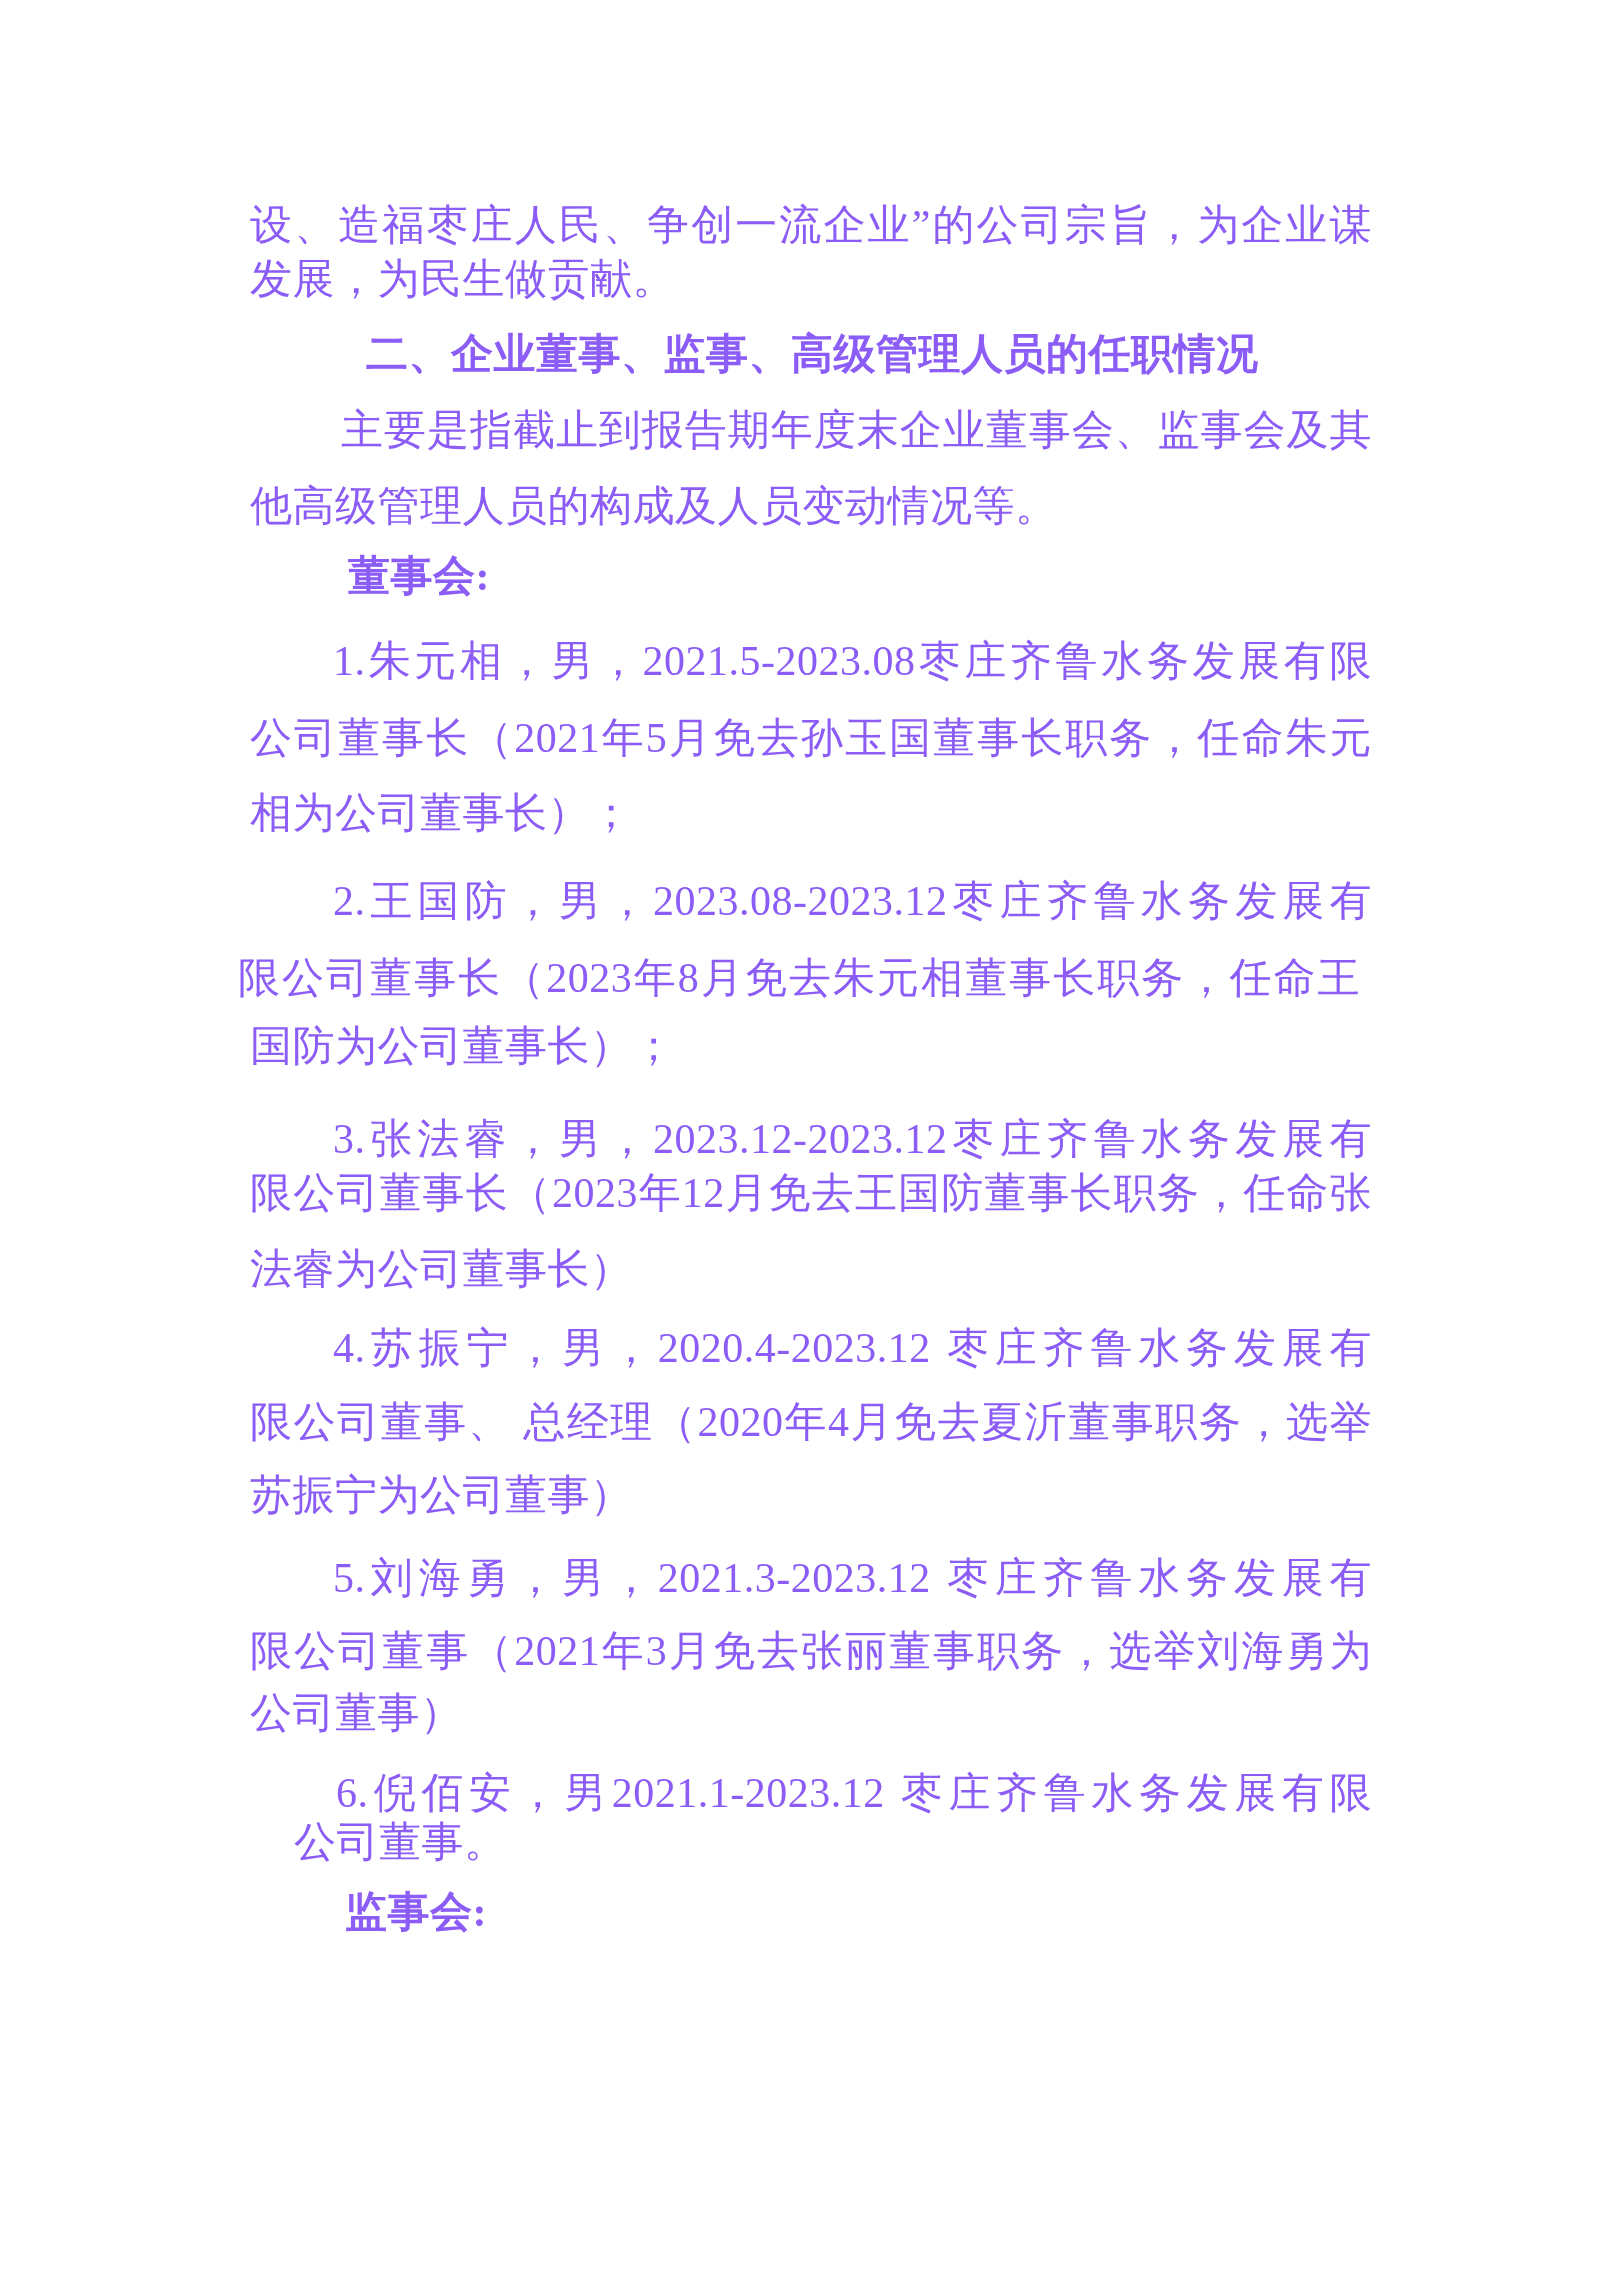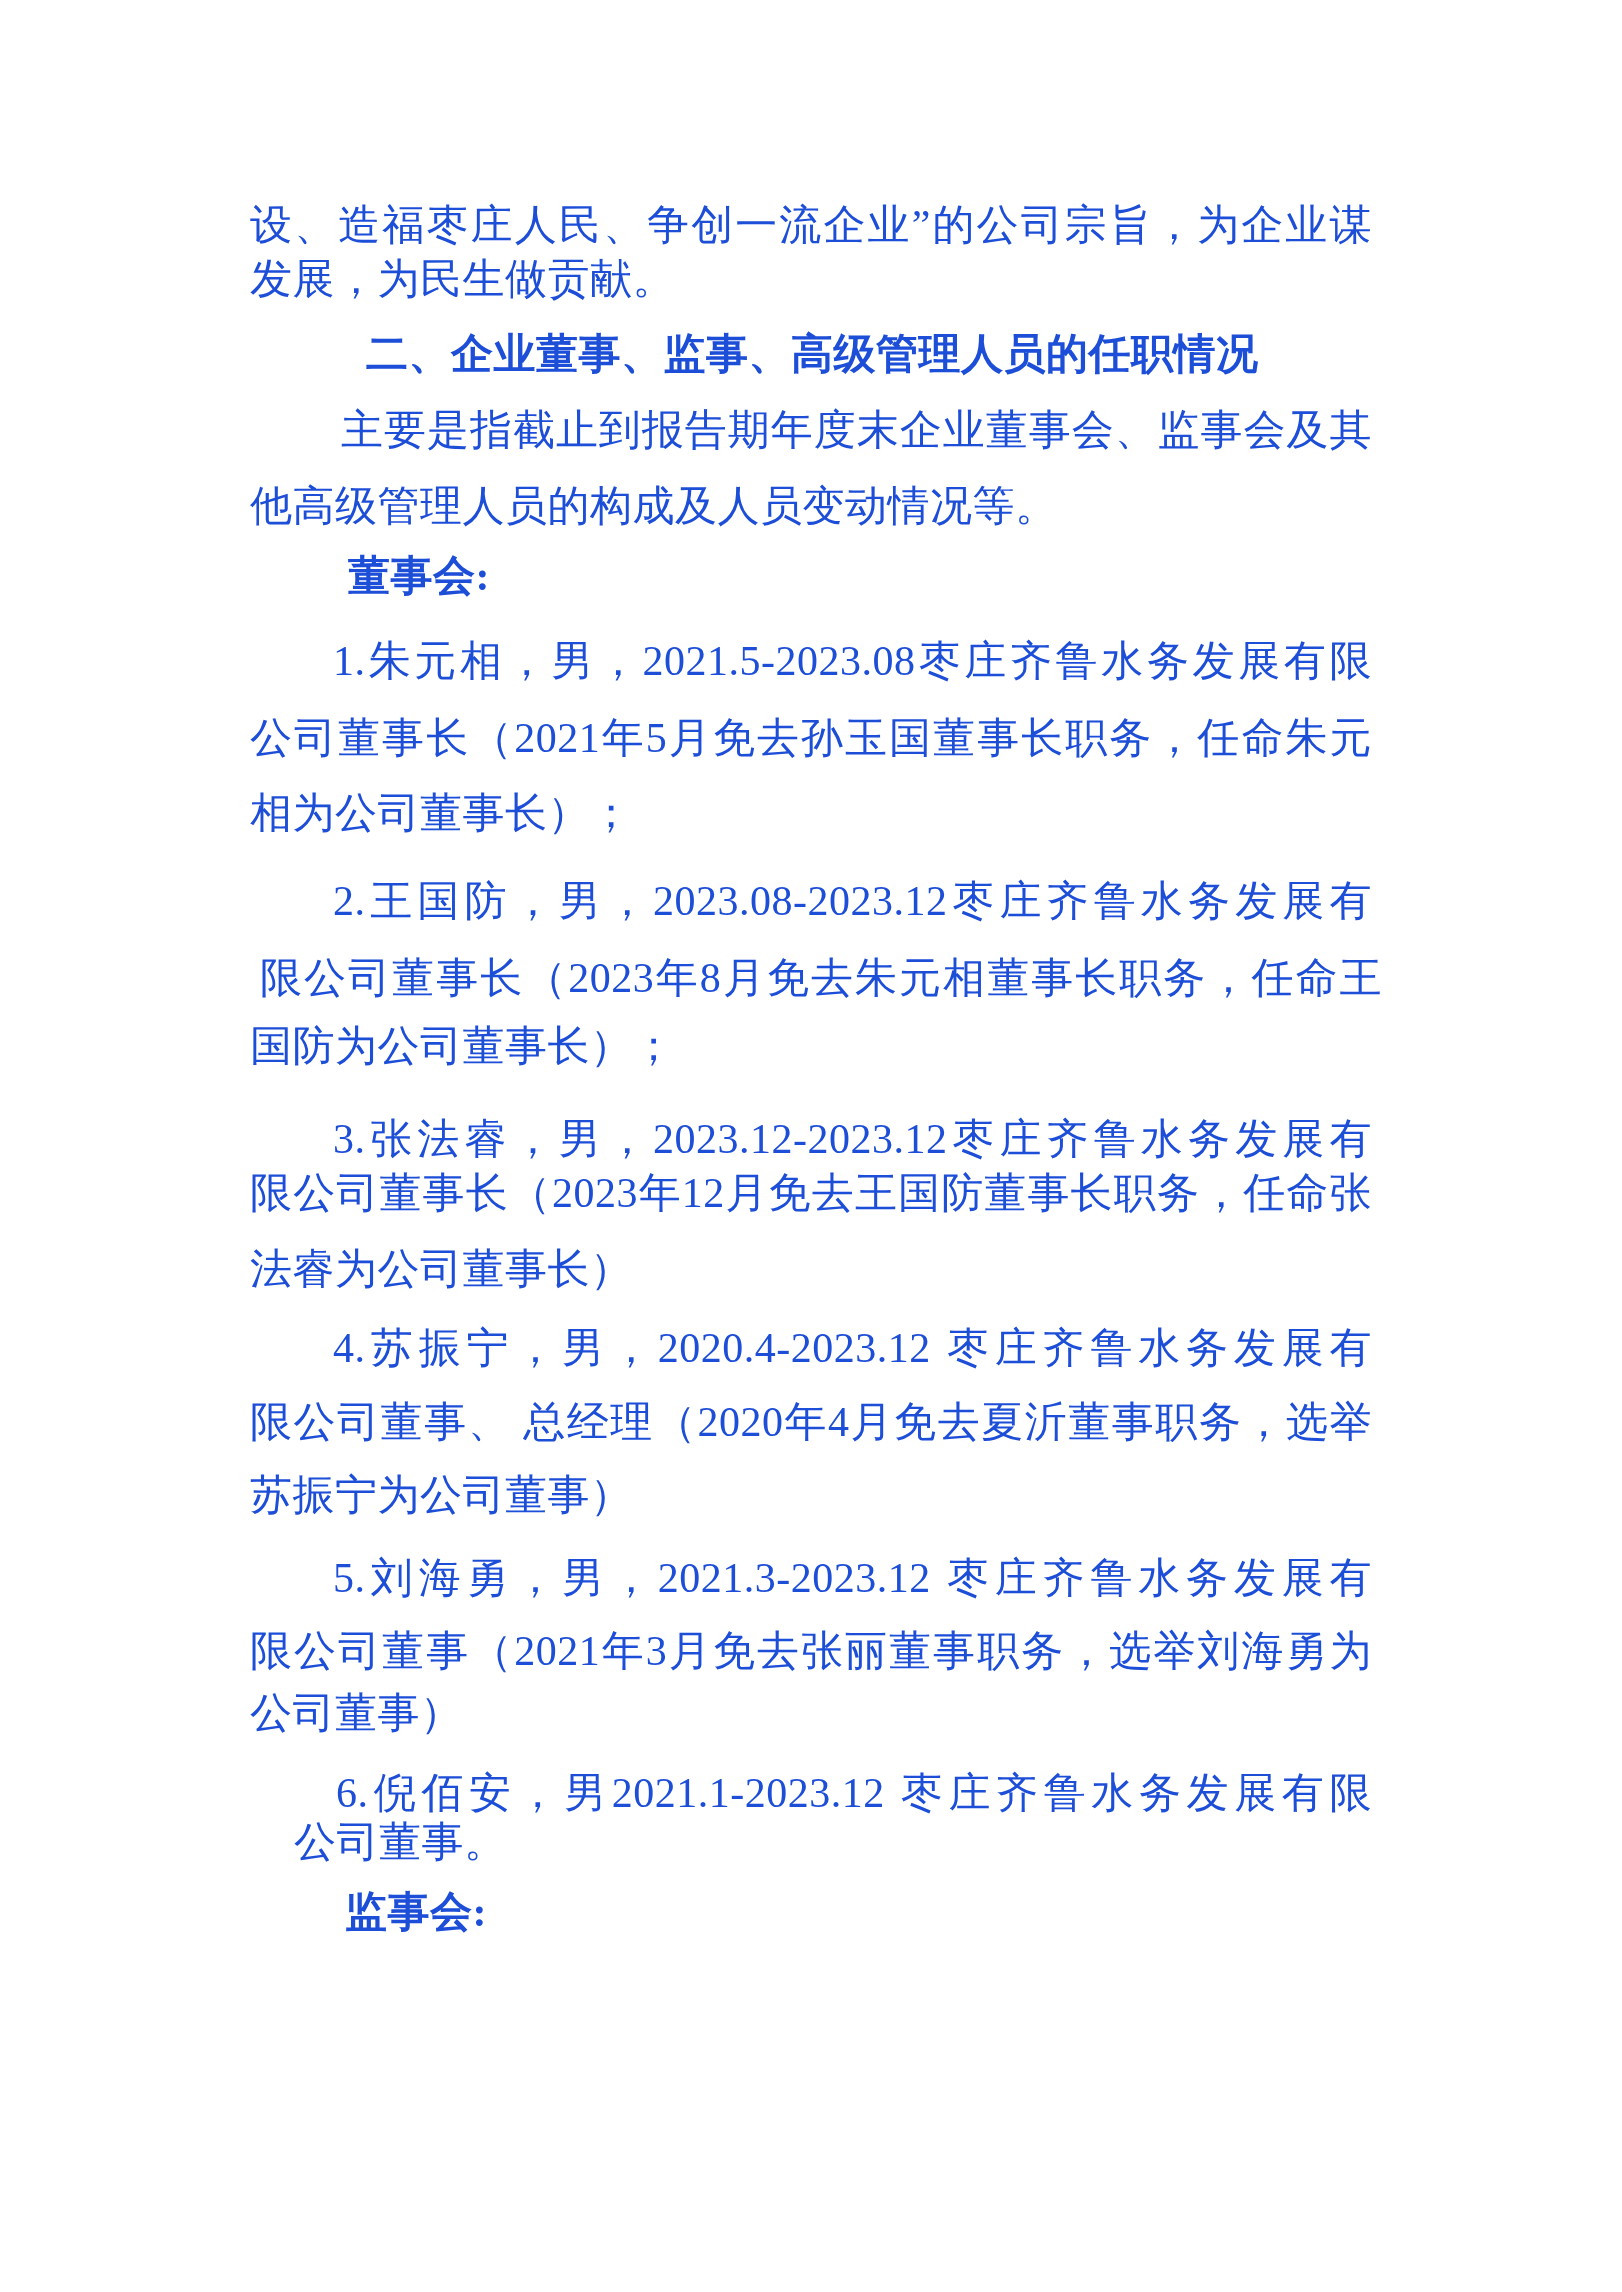--- a/index.html
+++ b/index.html
@@ -15,21 +15,21 @@
     overflow: hidden;
     font-family: "Liberation Serif", "DejaVu Serif", serif;
     color: #000000;
   }
   .ln {
     position: absolute;
     font-size: 42px;
     line-height: 47px;
     letter-spacing: 0.5px;
     white-space: pre;
-    color: #1d4ed8;
+    color: #8b5cf6;
   }
   
   .j {
     white-space: normal;
     text-align: justify;
     text-align-last: justify;
   }
   .b {
     font-weight: bold;
   }
@@ -44,21 +44,21 @@
   <div class="ln b" style="top:331px;  left:343px;margin-left:23px;">二、企业董事、监事、高级管理人员的任职情况</div>
   <div class="ln j" style="top:407px;  left:341px; width:1031px;">主要是指截止到报告期年度末企业董事会、监事会及其</div>
   <div class="ln" style="top:483px;  left:250px;">他高级管理人员的构成及人员变动情况等。</div>
   <div class="ln b" style="top:553px;  left:348px;">董事会:</div>
 
   <div class="ln j" style="top:638px;  left:333px; width:1039px;">1.朱元相，男，2021.5-2023.08枣庄齐鲁水务发展有限</div>
   <div class="ln j" style="top:715px;  left:250px; width:1122px;">公司董事长（2021年5月免去孙玉国董事长职务，任命朱元</div>
   <div class="ln" style="top:790px;  left:250px;">相为公司董事长）；</div>
 
   <div class="ln j" style="top:878px;  left:333px; width:1039px;">2.王国防，男，2023.08-2023.12枣庄齐鲁水务发展有</div>
-  <div class="ln j" style="top:955px;  left:260px; width:1122px;">限公司董事长（2023年8月免去朱元相董事长职务，任命王</div>
+  <div class="ln j" style="top:955px;  left:238px; width:1122px;">限公司董事长（2023年8月免去朱元相董事长职务，任命王</div>
   <div class="ln" style="top:1023px; left:250px;">国防为公司董事长）；</div>
 
   <div class="ln j" style="top:1100px; left:333px; width:1039px;margin-top:16px;">3.张法睿，男，2023.12-2023.12枣庄齐鲁水务发展有</div>
   <div class="ln j" style="top:1170px; left:250px; width:1122px;">限公司董事长（2023年12月免去王国防董事长职务，任命张</div>
   <div class="ln" style="top:1246px; left:250px;">法睿为公司董事长）</div>
 
   <div class="ln j" style="top:1325px; left:333px; width:1039px;">4.苏振宁，男，2020.4-2023.12 枣庄齐鲁水务发展有</div>
   <div class="ln j" style="top:1399px; left:250px; width:1122px;">限公司董事、 总经理（2020年4月免去夏沂董事职务，选举</div>
   <div class="ln" style="top:1472px; left:250px;">苏振宁为公司董事）</div>
 

